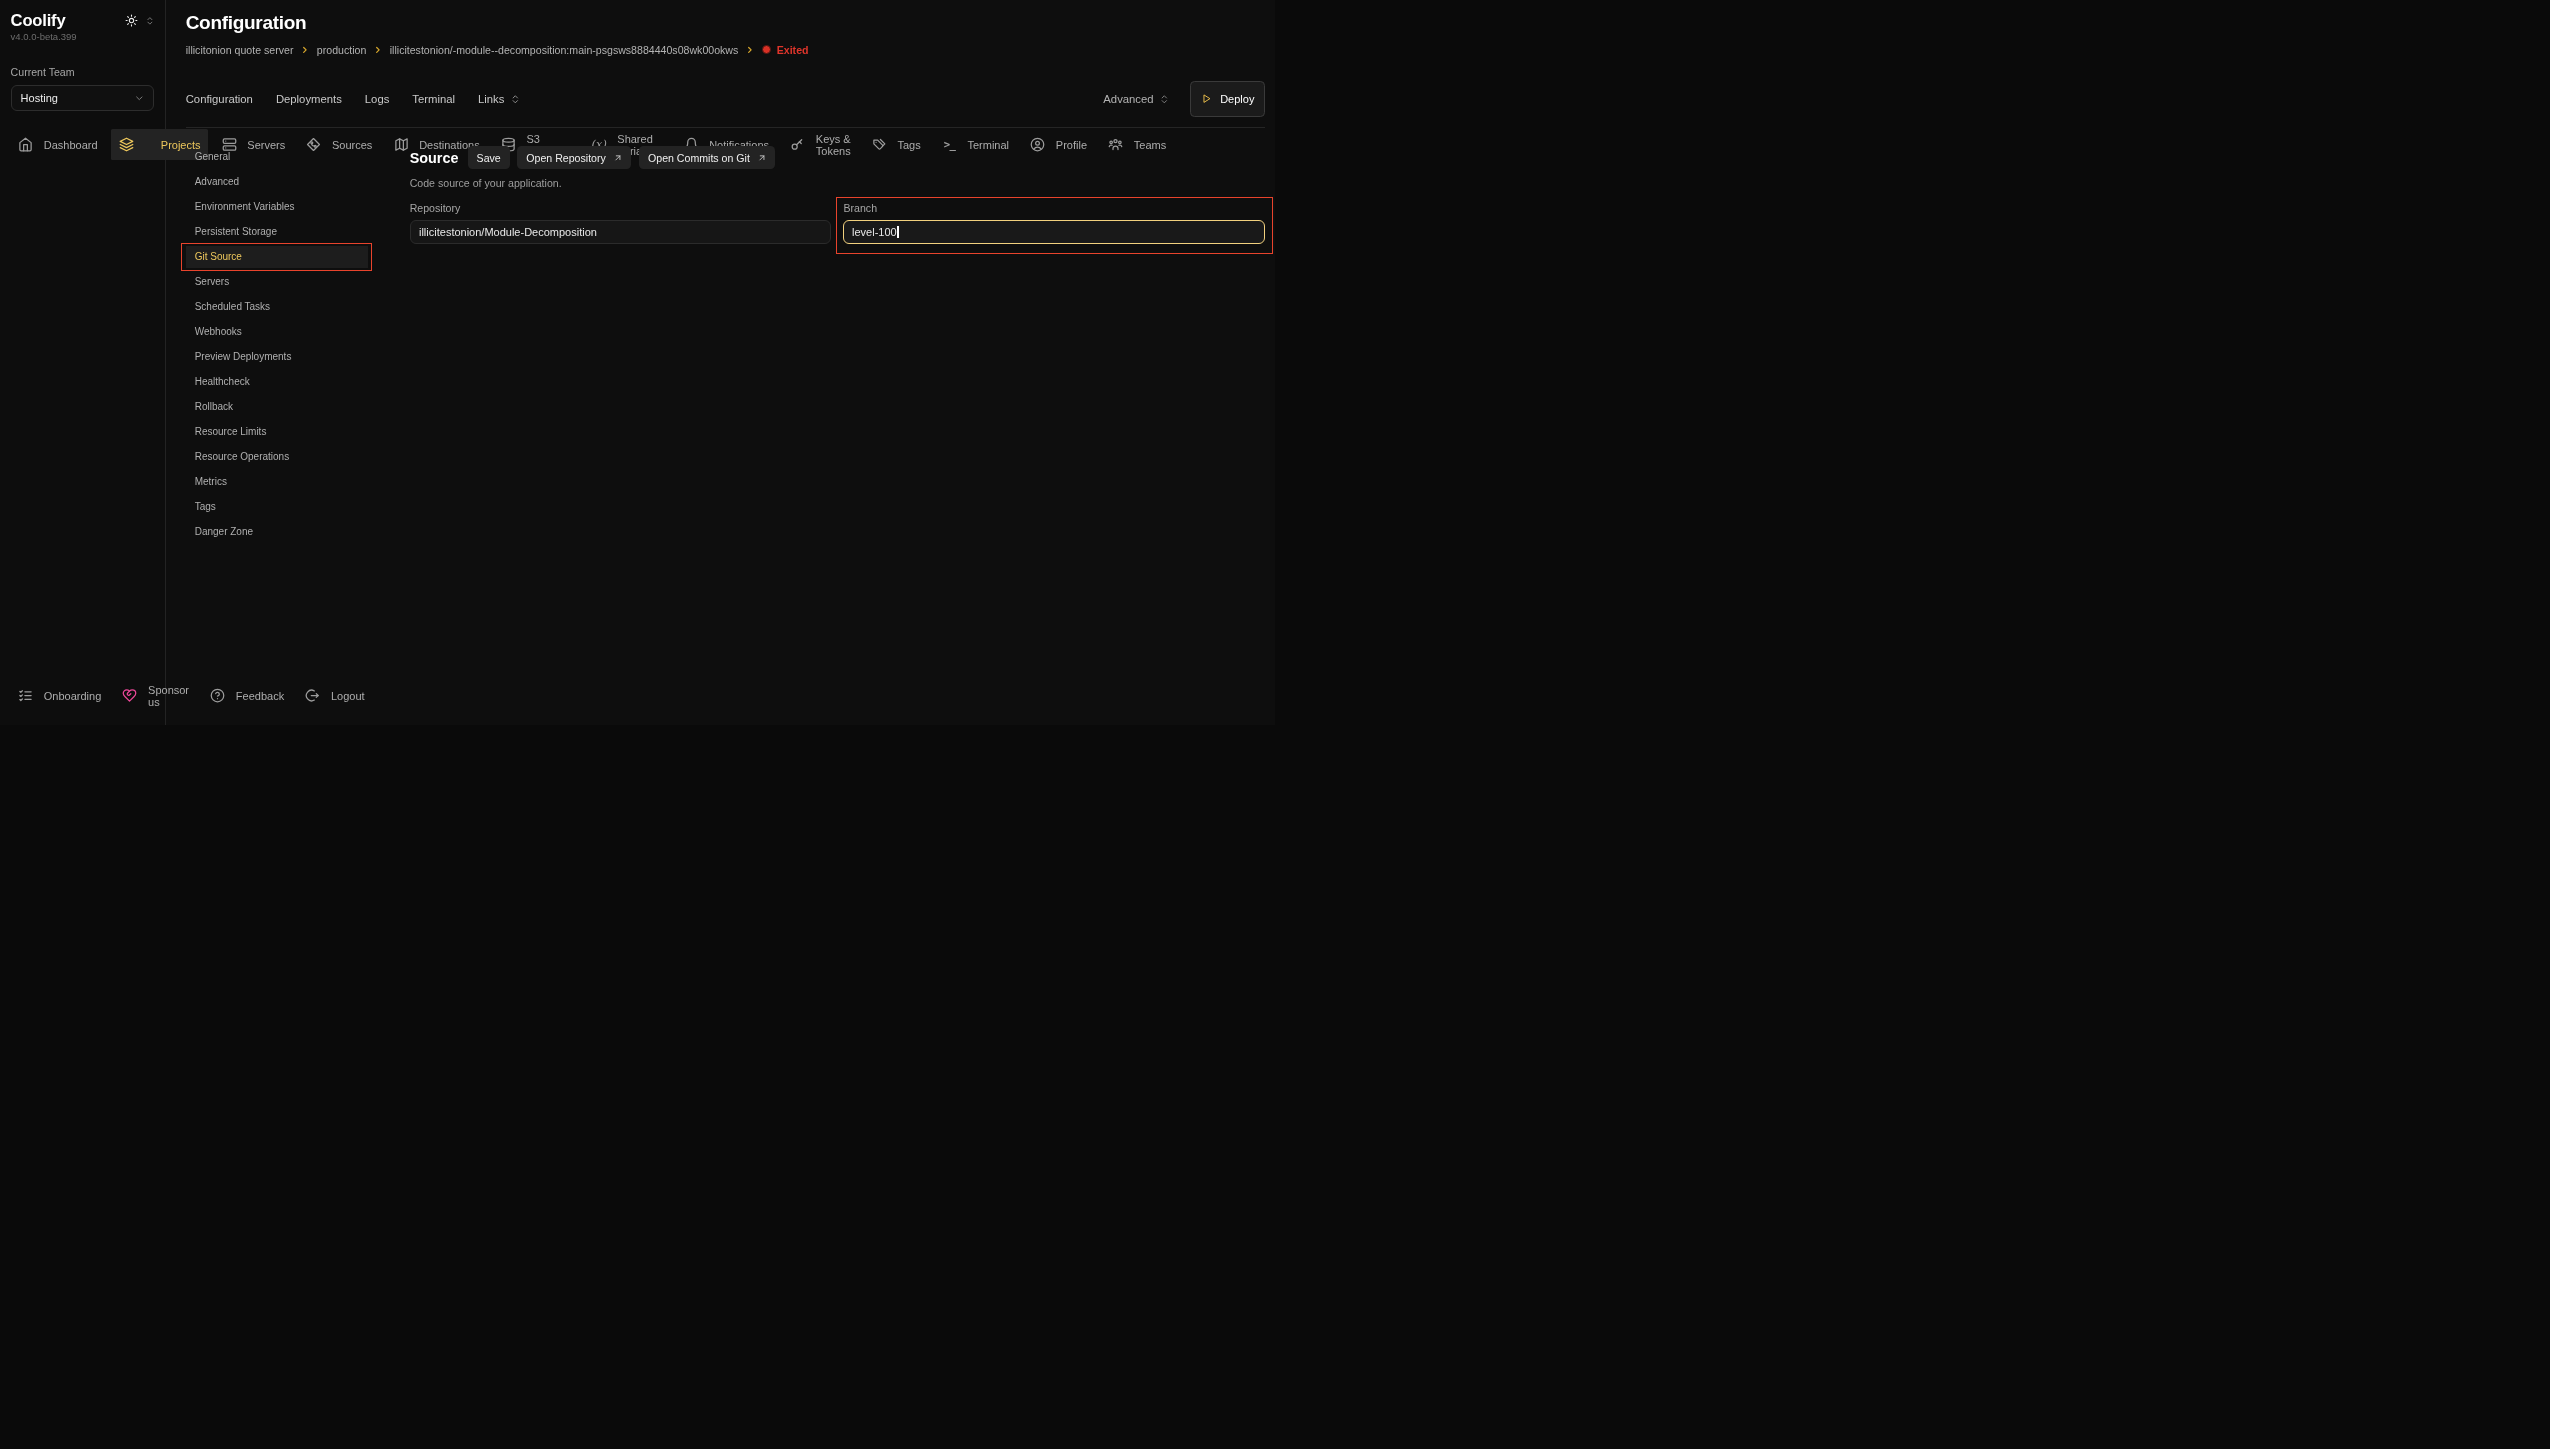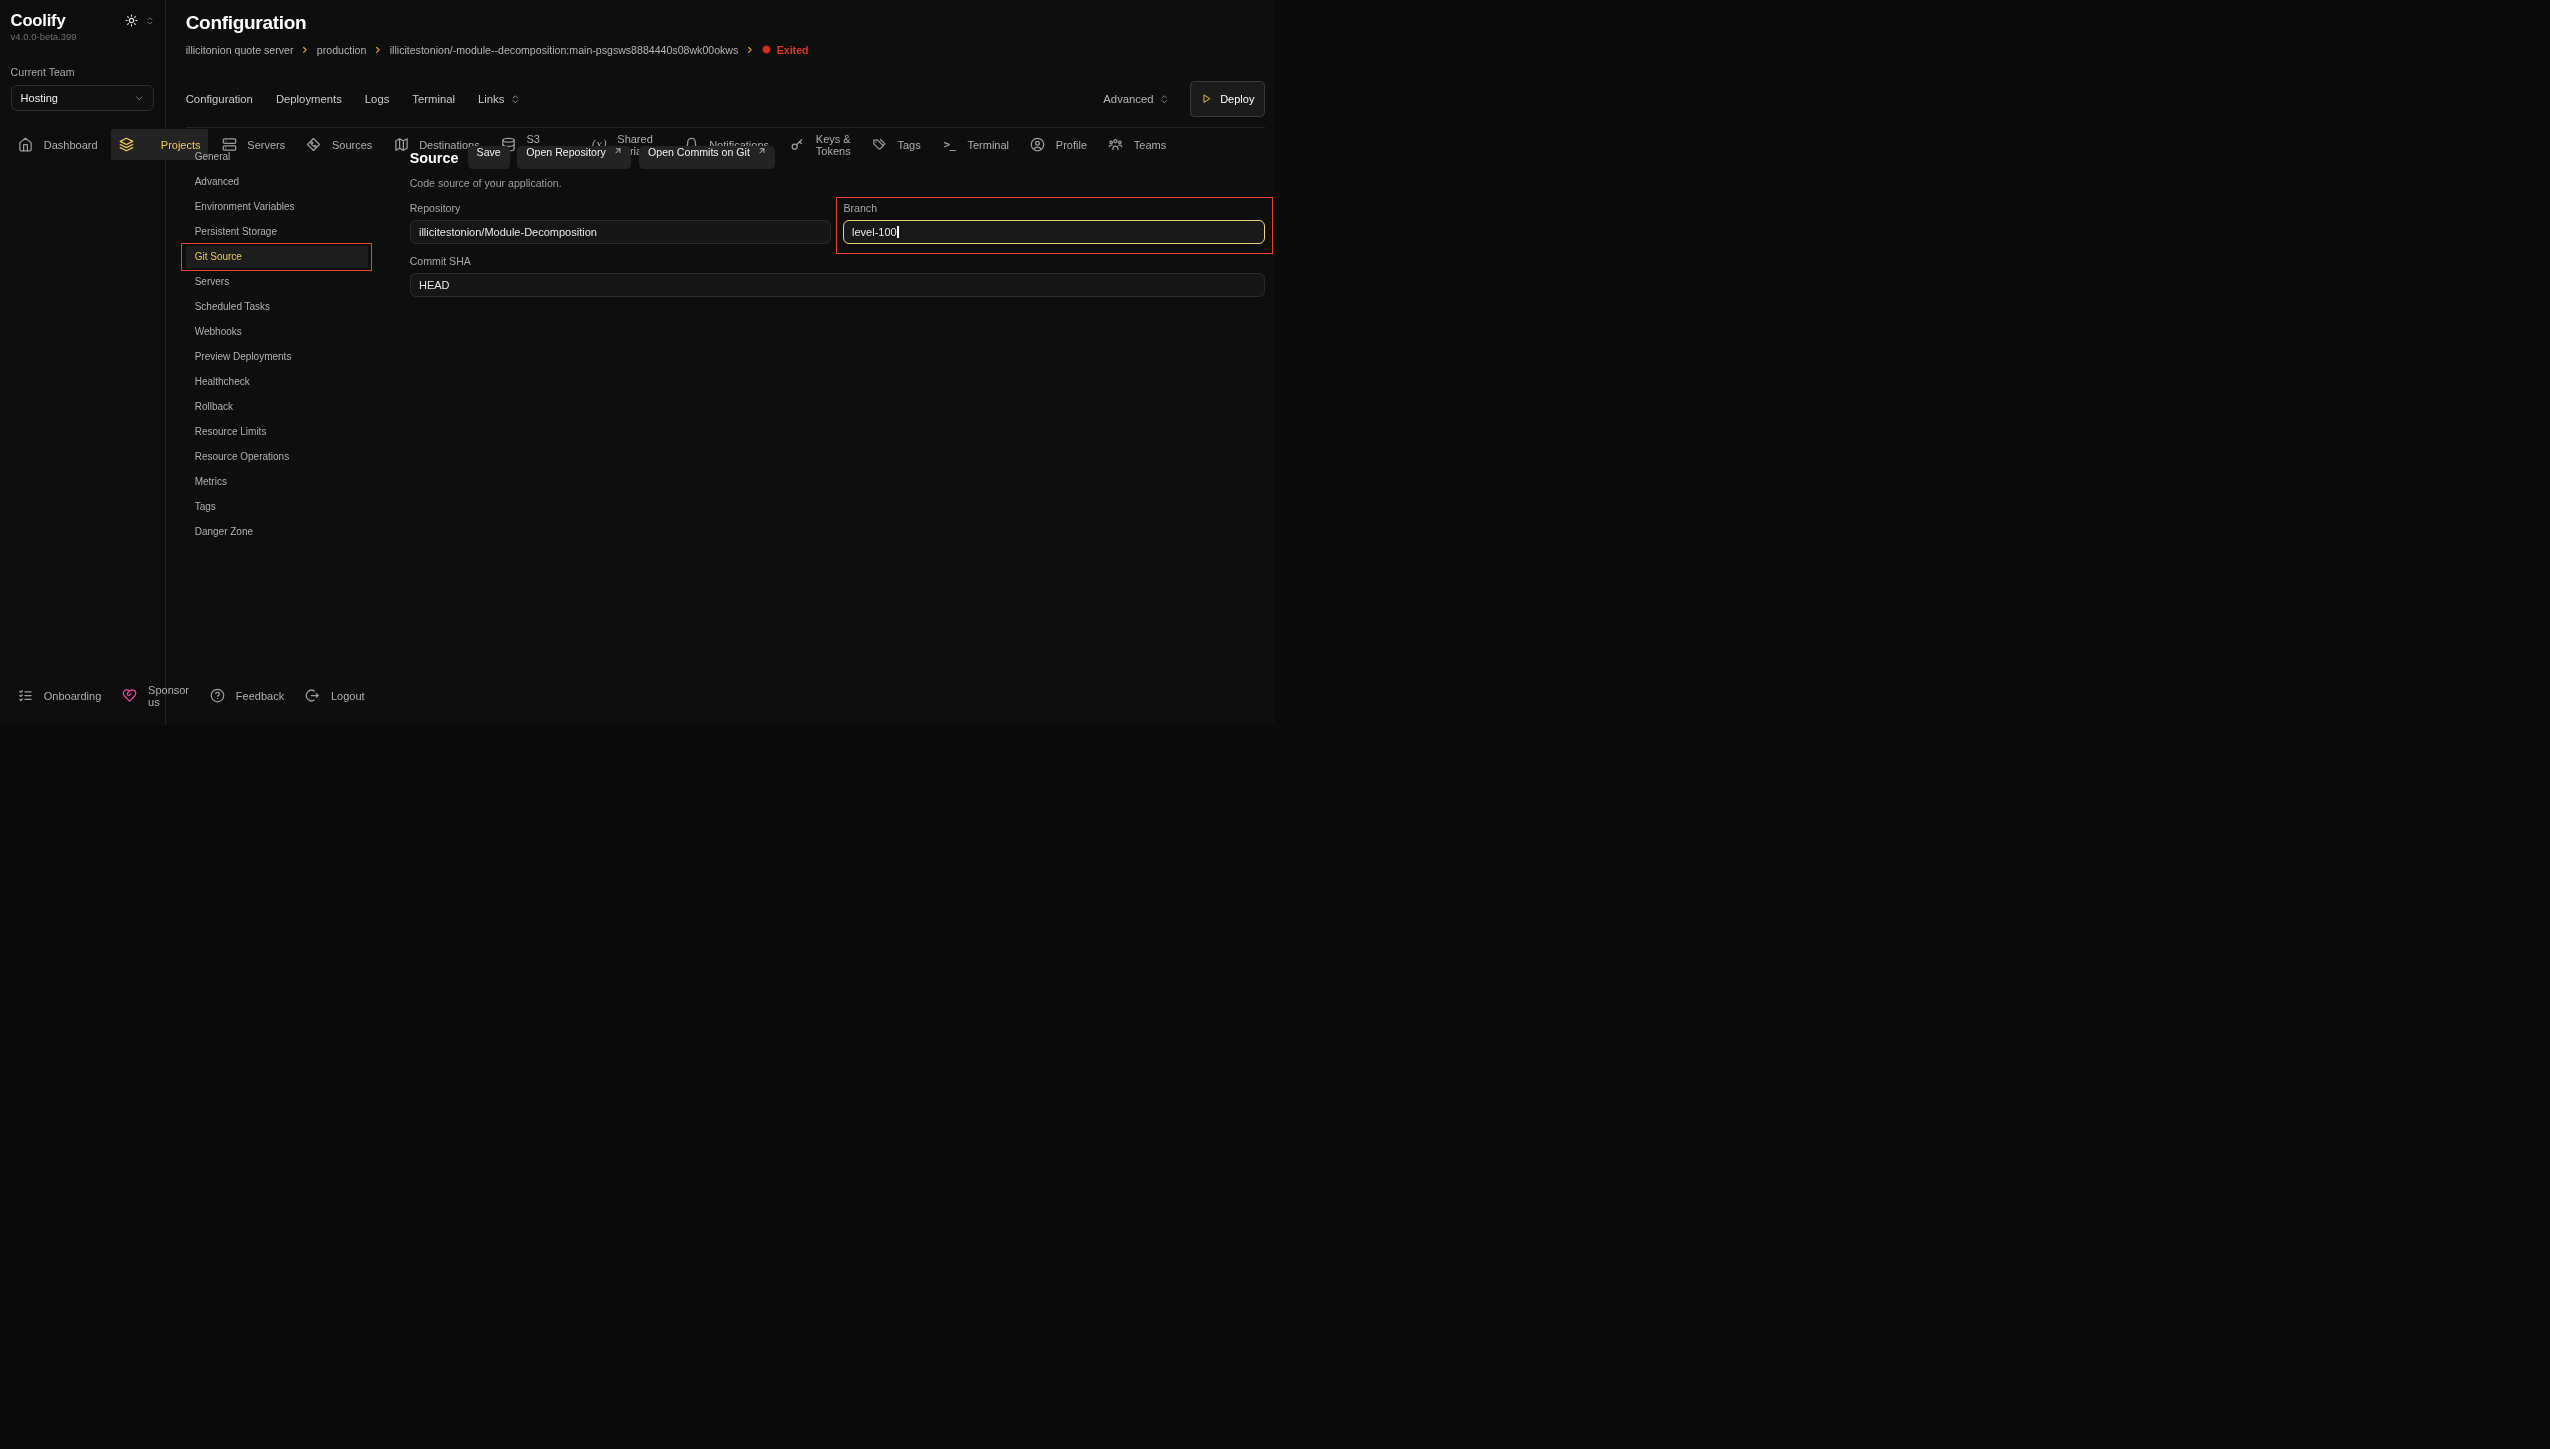--- a/index.html
+++ b/index.html
@@ -63,21 +63,21 @@
   .subnav { width:182px; min-width:182px; display:flex; flex-direction:column; gap:3.8px; }
   .subnav-item { position:relative; padding:2.6px 9px; font-size:10px; line-height:16px; color:#b0b0b0; cursor:pointer; }
   .subnav-item.active { background:#1d1d1d; color:#edc75c; }
   .annotation-box { display:none; position:absolute; top:-3.8px; right:-4.5px; bottom:-3.8px; left:-4.5px;
                     border:1.5px solid #e8432c; pointer-events:none; z-index:5; }
   .subnav-item.annotated .annotation-box { display:block; }
 
   .form-col { flex:1; min-width:0; }
   .form-header { display:flex; align-items:center; gap:7.6px; }
   h2.section-title { margin:0; font-size:14.4px; font-weight:bold; margin-right:1.5px; }
-  .btn { display:flex; align-items:flex-start; gap:6.8px; background:#232323; border:none; border-radius:4.5px;
+  .btn { display:flex; align-items:center; gap:6.8px; background:#232323; border:none; border-radius:4.5px;
          height:23px; padding:0 9px; color:#f0f0f0; font-size:10.6px; font-family:inherit; cursor:pointer; white-space:nowrap; }
   .btn .ext-ic { width:9.8px; height:9.8px; color:#d8d8d8; }
   .subtitle { margin-top:7.6px; font-size:10.6px; color:#9e9e9e; }
 
   .field-row { display:flex; gap:12px; margin-top:13px; }
   .field { display:flex; flex-direction:column; position:relative; }
   .field-grow { flex:1 1 0; min-width:0; }
   .field label { font-size:10.6px; color:#a6a6a6; margin-bottom:6px; }
   .input { height:24px; background:#161616; border:0.8px solid #2b2b2b; border-radius:6px; padding:0 8.3px;
            display:flex; align-items:center; font-size:11px; color:#e8e8e8; cursor:text; white-space:nowrap; overflow:hidden; }
@@ -523,23 +523,17 @@
           <div class="field field-grow">
             <span class="annotation-box branch-annotation" style="display:block"></span>
             <label>Branch</label>
             <div class="input focused" role="textbox">
               <span>level-100</span>
               <span class="caret"></span>
             </div>
           </div>
         </div>
 
-        <div class="field field-commit">
-          <label>Commit SHA</label>
-          <div class="input" role="textbox">
-            <span>HEAD</span>
-          </div>
-        </div>
       </section>
     </div>
   </main>
 </div>
 
 
 </body></html>

